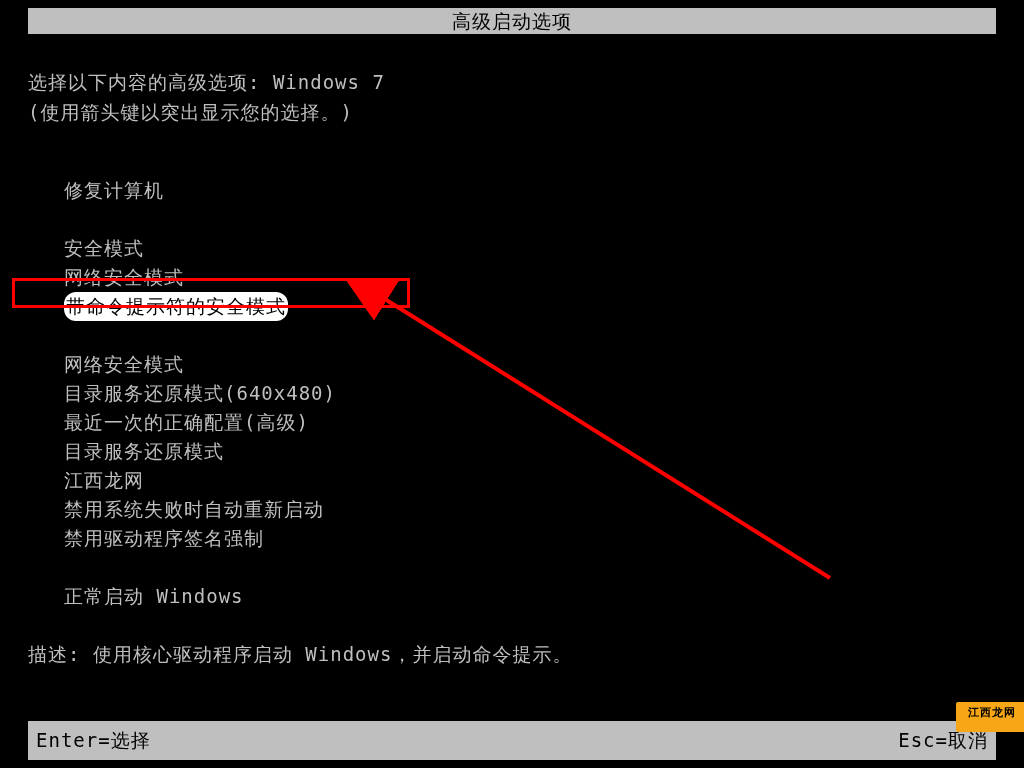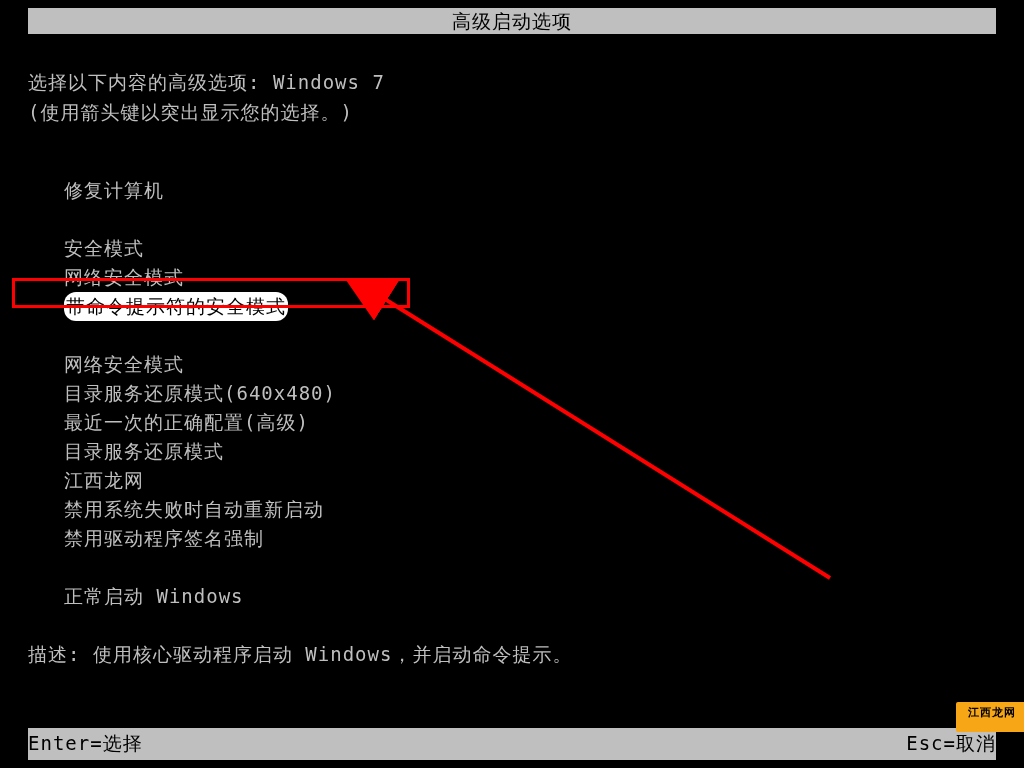--- a/index.html
+++ b/index.html
@@ -83,27 +83,27 @@
       position: absolute;
       left: 28px;
       top: 642px;
       letter-spacing: 1px;
     }
     .footer-bar {
       position: absolute;
       bottom: 8px;
       left: 28px;
       right: 28px;
-      height: 32px;
+      height: 39px;
       background: #bfbfbf;
       color: #000000;
       display: flex;
       justify-content: space-between;
       align-items: center;
-      padding: 0 0;
+      padding: 0 8px;
       font-size: 19px;
       letter-spacing: 1px;
     }
     .watermark {
       position: absolute;
       right: 0px;
       bottom: 36px;
       background: #f7a616;
       color: #000000;
       font-size: 11px;

